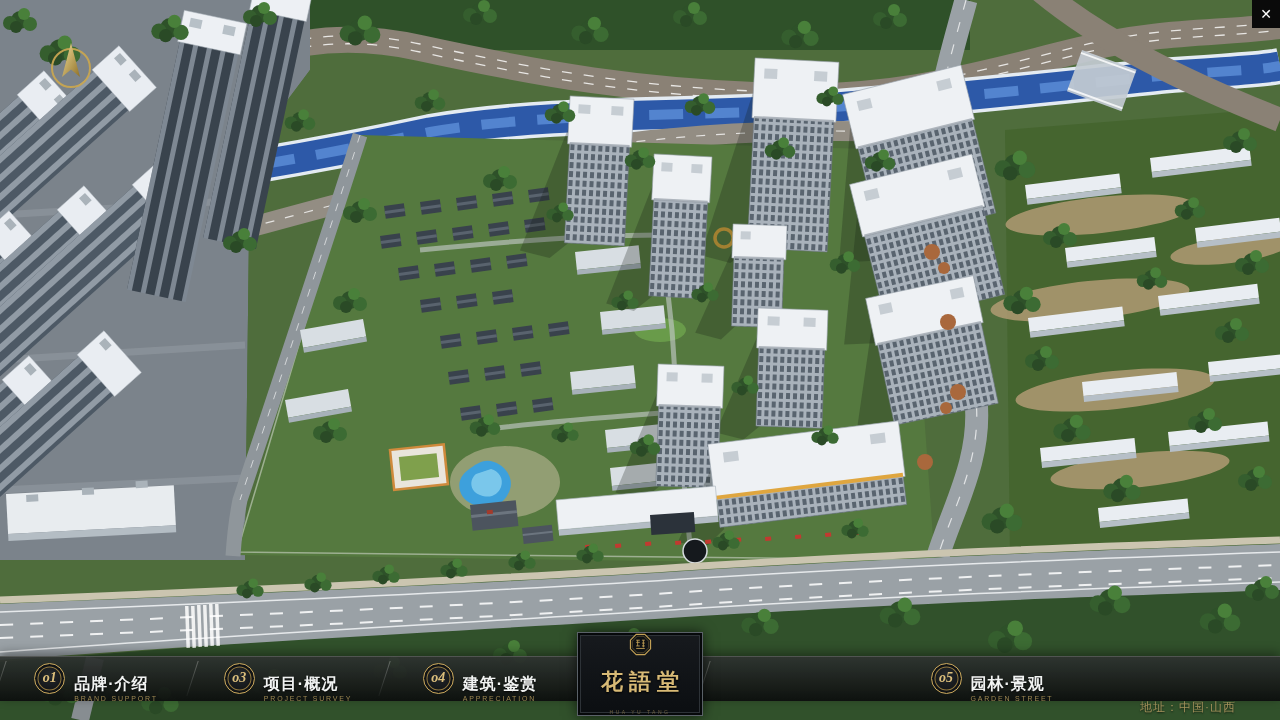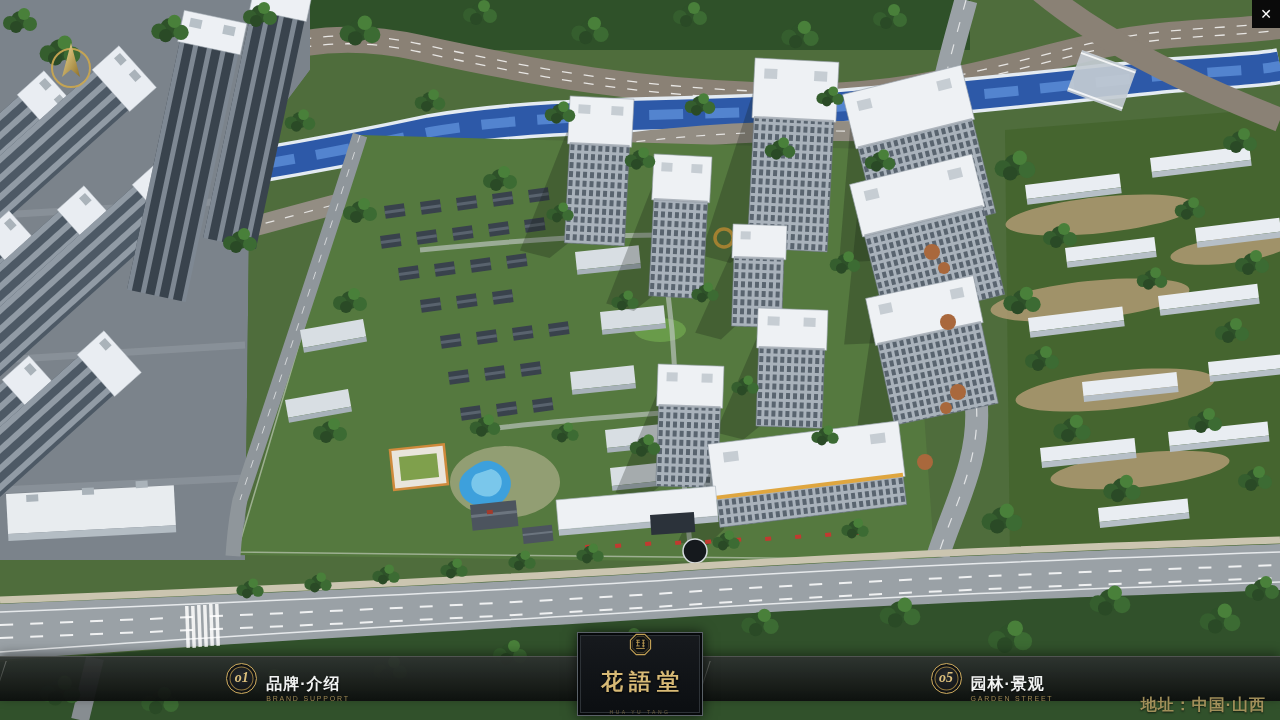--- a/index.html
+++ b/index.html
@@ -43,22 +43,22 @@
     background:linear-gradient(180deg,#171a1e,#0b0e11);
     border:1px solid #5a6168;
     box-shadow:inset 0 0 0 2px #06080a, inset 0 0 0 3px #2d3237, 0 0 12px rgba(0,0,0,.65);
     display:flex;flex-direction:column;align-items:center;cursor:pointer;gap:12px;}
   .seal{width:29px;height:29px;margin-bottom:2px;}
   .logo-title{color:#d8ba76;font-family:"Liberation Serif",serif;font-size:22px;font-weight:bold;
     letter-spacing:6px;text-indent:6px;line-height:24px;text-shadow:0 1px 2px #000;white-space:nowrap;}
   .logo-sub{color:#6e6142;font-size:5px;letter-spacing:2.5px;line-height:6px;margin-top:3px;}
 
   
-  .address{position:absolute;right:14px;bottom:4px;color:rgba(172,152,96,.92);font-size:16px;
-    letter-spacing:1px;text-shadow:0 1px 2px rgba(0,0,0,.7);white-space:nowrap;font-weight:bold;}
+  .address{position:absolute;right:44px;bottom:4px;color:rgba(172,152,96,.92);font-size:12px;
+    letter-spacing:1px;text-shadow:0 1px 2px rgba(0,0,0,.7);white-space:nowrap;}
 </style>
 </head>
 <body>
 
 <div class="stage">
 
 <svg class="scene" width="1280" height="720" viewBox="0 0 1280 720">
   <defs>
     <pattern id="pwin" width="7" height="9" patternUnits="userSpaceOnUse">
       <rect width="7" height="9" fill="#a9b2bb"></rect>
@@ -540,20 +540,34 @@
 
 <div class="navbar">
   <div class="nav-group left">
     <div class="nav-item">
       <div class="badge">o1</div>
       <div class="labels">
             <div class="zh">品牌·介绍</div>
       <div class="en">BRAND SUPPORT</div>
           </div>
     </div>
+    <div class="nav-item">
+      <div class="badge">o3</div>
+      <div class="labels">
+            <div class="zh">项目·概况</div>
+      <div class="en">PROJECT SURVEY</div>
+          </div>
+    </div>
+    <div class="nav-item">
+      <div class="badge">o4</div>
+      <div class="labels">
+            <div class="zh">建筑·鉴赏</div>
+      <div class="en">APPRECIATION</div>
+          </div>
+    </div>
   </div>
   <div class="logo-spacer"></div>
   <div class="nav-group right">
     <div class="nav-item">
       <div class="badge">o5</div>
       <div class="labels">
             <div class="zh">园林·景观</div>
       <div class="en">GARDEN STREET</div>
           </div>
     </div>

